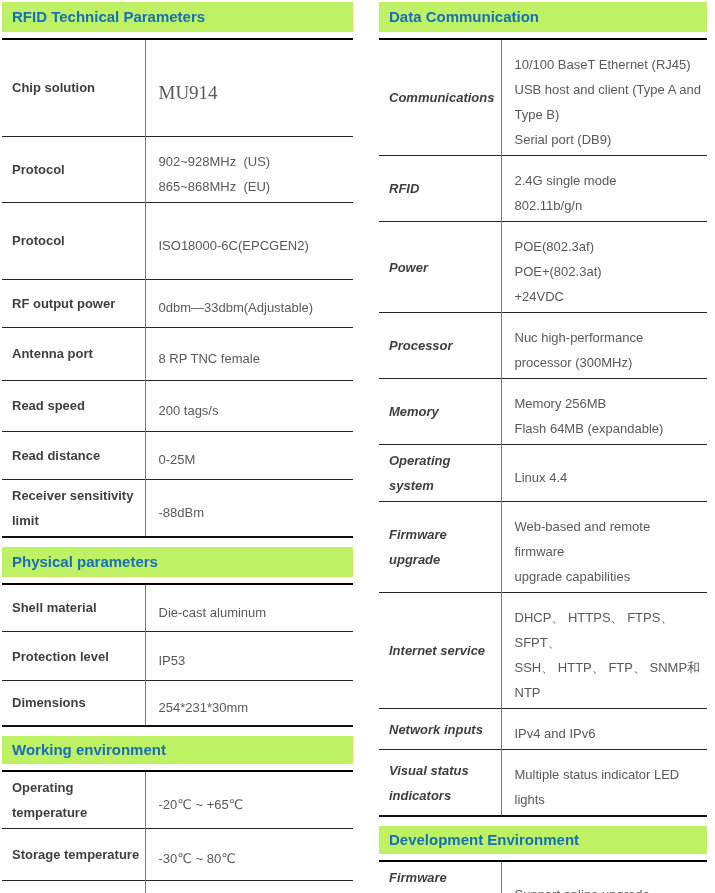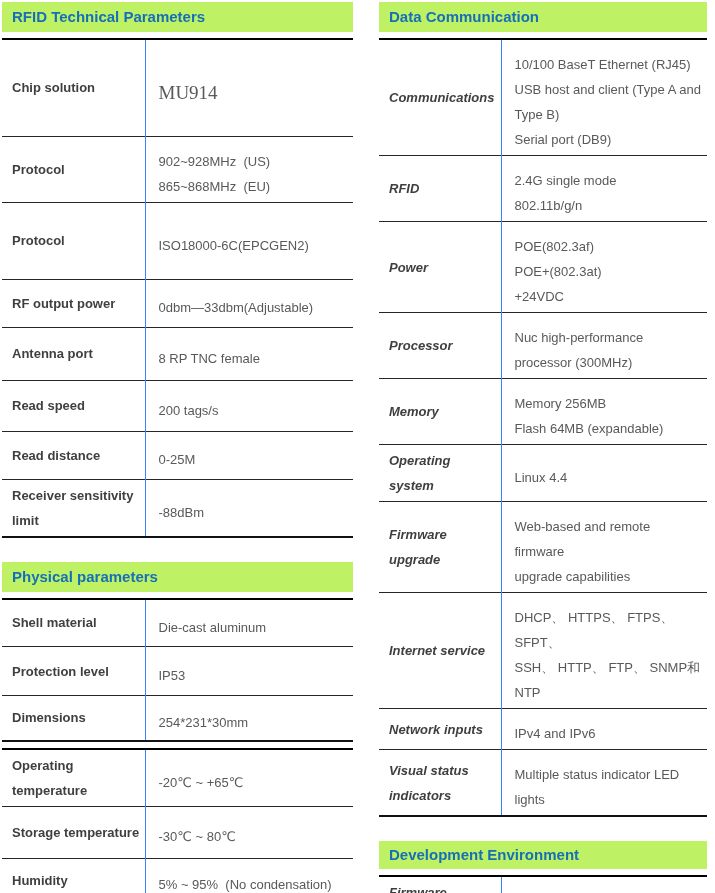--- a/index.html
+++ b/index.html
@@ -20,21 +20,21 @@
 
   .section-header {
     background: #bef264;
     height: 30px;
     line-height: 30px;
     padding-left: 10px;
     font-size: 15px;
     font-weight: bold;
     color: #176fb7;
   }
-  .section + .section .section-header { margin-top: 24px; }
+  .section + .section .section-header { margin-top: 9px; }
   .sec-tight .section-header { height: 28px; line-height: 28px; }
 
   table.spec {
     width: 100%;
     border-collapse: collapse;
     margin-top: 6px;
     border-top: 2px solid #000000;
     border-bottom: 2px solid #111111;
   }
   table.spec tr { border-bottom: 1px solid #262626; }
@@ -127,20 +127,23 @@
         </tr>
         <tr style="height:45px">
           <td class="label">Dimensions</td>
           <td class="value">254*231*30mm</td>
         </tr>
       </tbody>
         </table>
     </div>
 
     <div class="section sec-tight">
+      <div class="section-header">
+        <span>Working environment</span>
+      </div>
       <table class="spec">
         <tbody>
             <tr style="height:48px">
           <td class="label">Operating temperature</td>
           <td class="value">-20℃ ~ +65℃</td>
         </tr>
         <tr style="height:52px">
           <td class="label">Storage temperature</td>
           <td class="value">-30℃ ~ 80℃</td>
         </tr>

